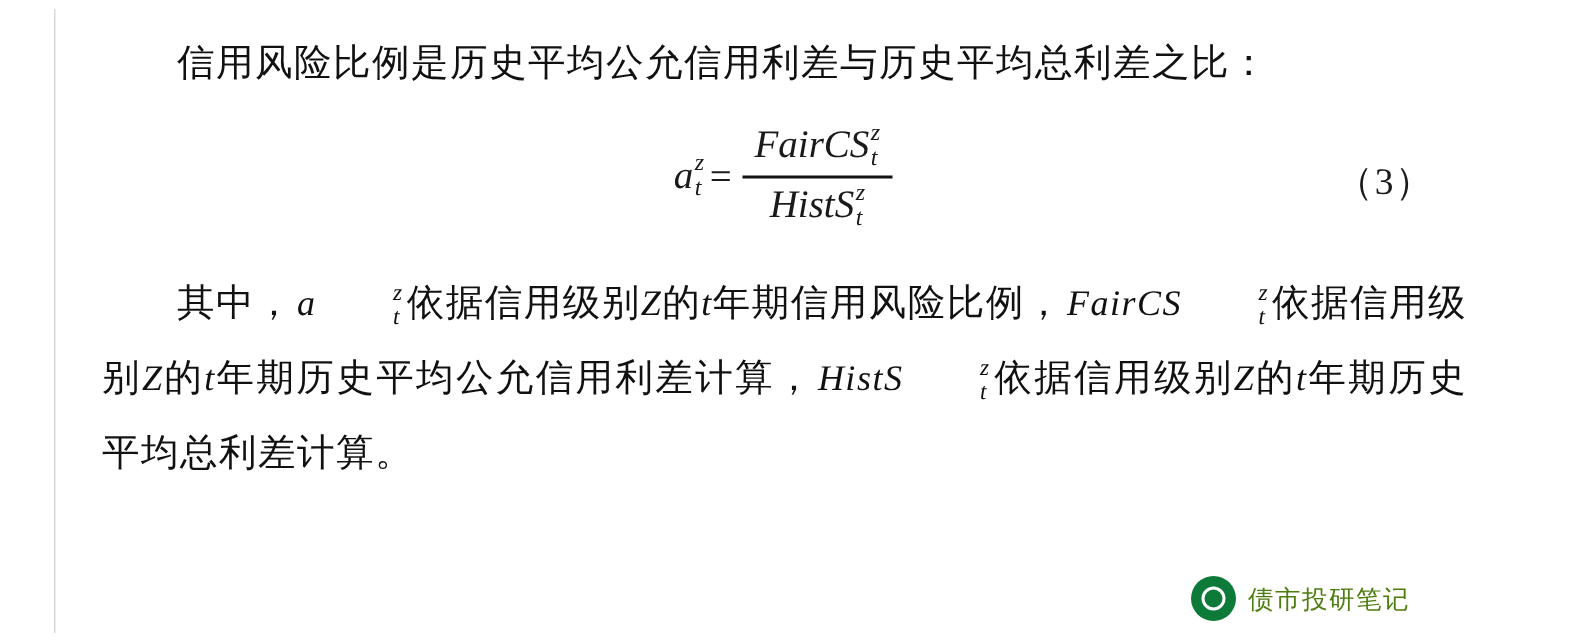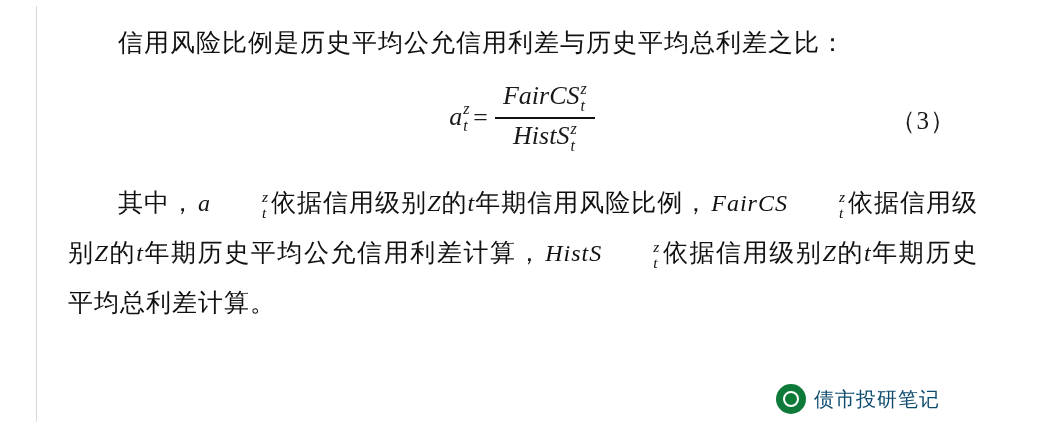--- a/index.html
+++ b/index.html
@@ -145,22 +145,22 @@
     left: 7px;
     top: 7px;
     width: 16px;
     height: 16px;
     border-radius: 50%;
     border: 2px solid #ffffff;
     box-sizing: border-box;
   }
   .wm-text {
     font-family: "Liberation Sans", sans-serif;
-    font-size: 20px;
-    color: #0c4a6e;
+    font-size: 17px;
+    color: #4d7c0f;
     letter-spacing: 1px;
     white-space: nowrap;
   }
 </style>
 </head>
 <body>
 
 <div class="page">
 
   <div class="content">

